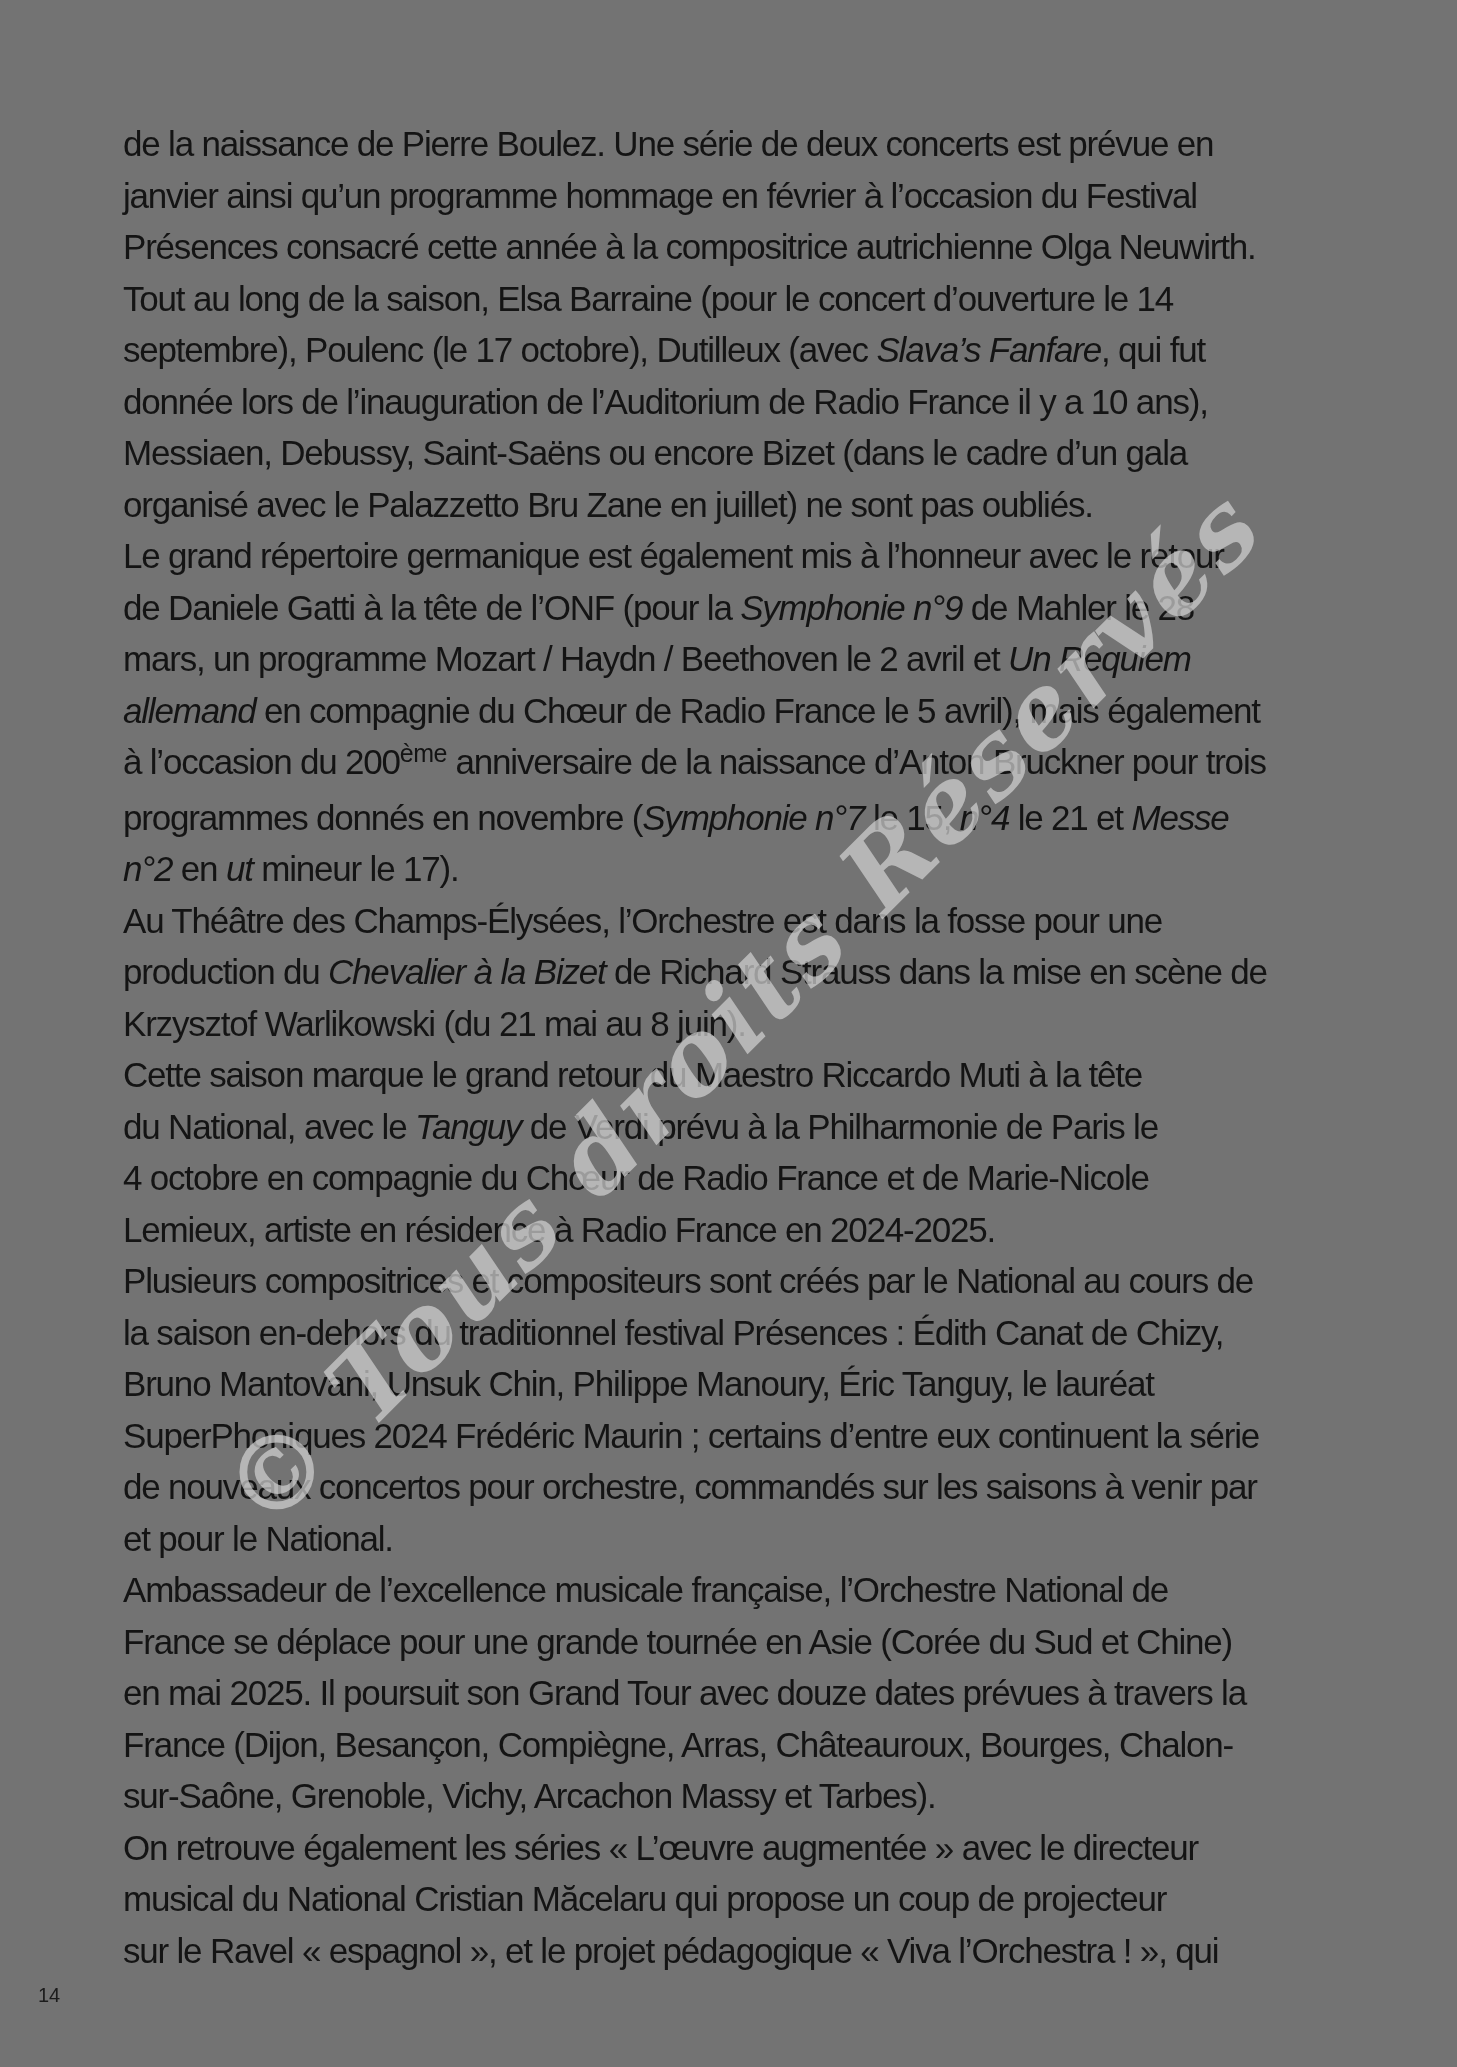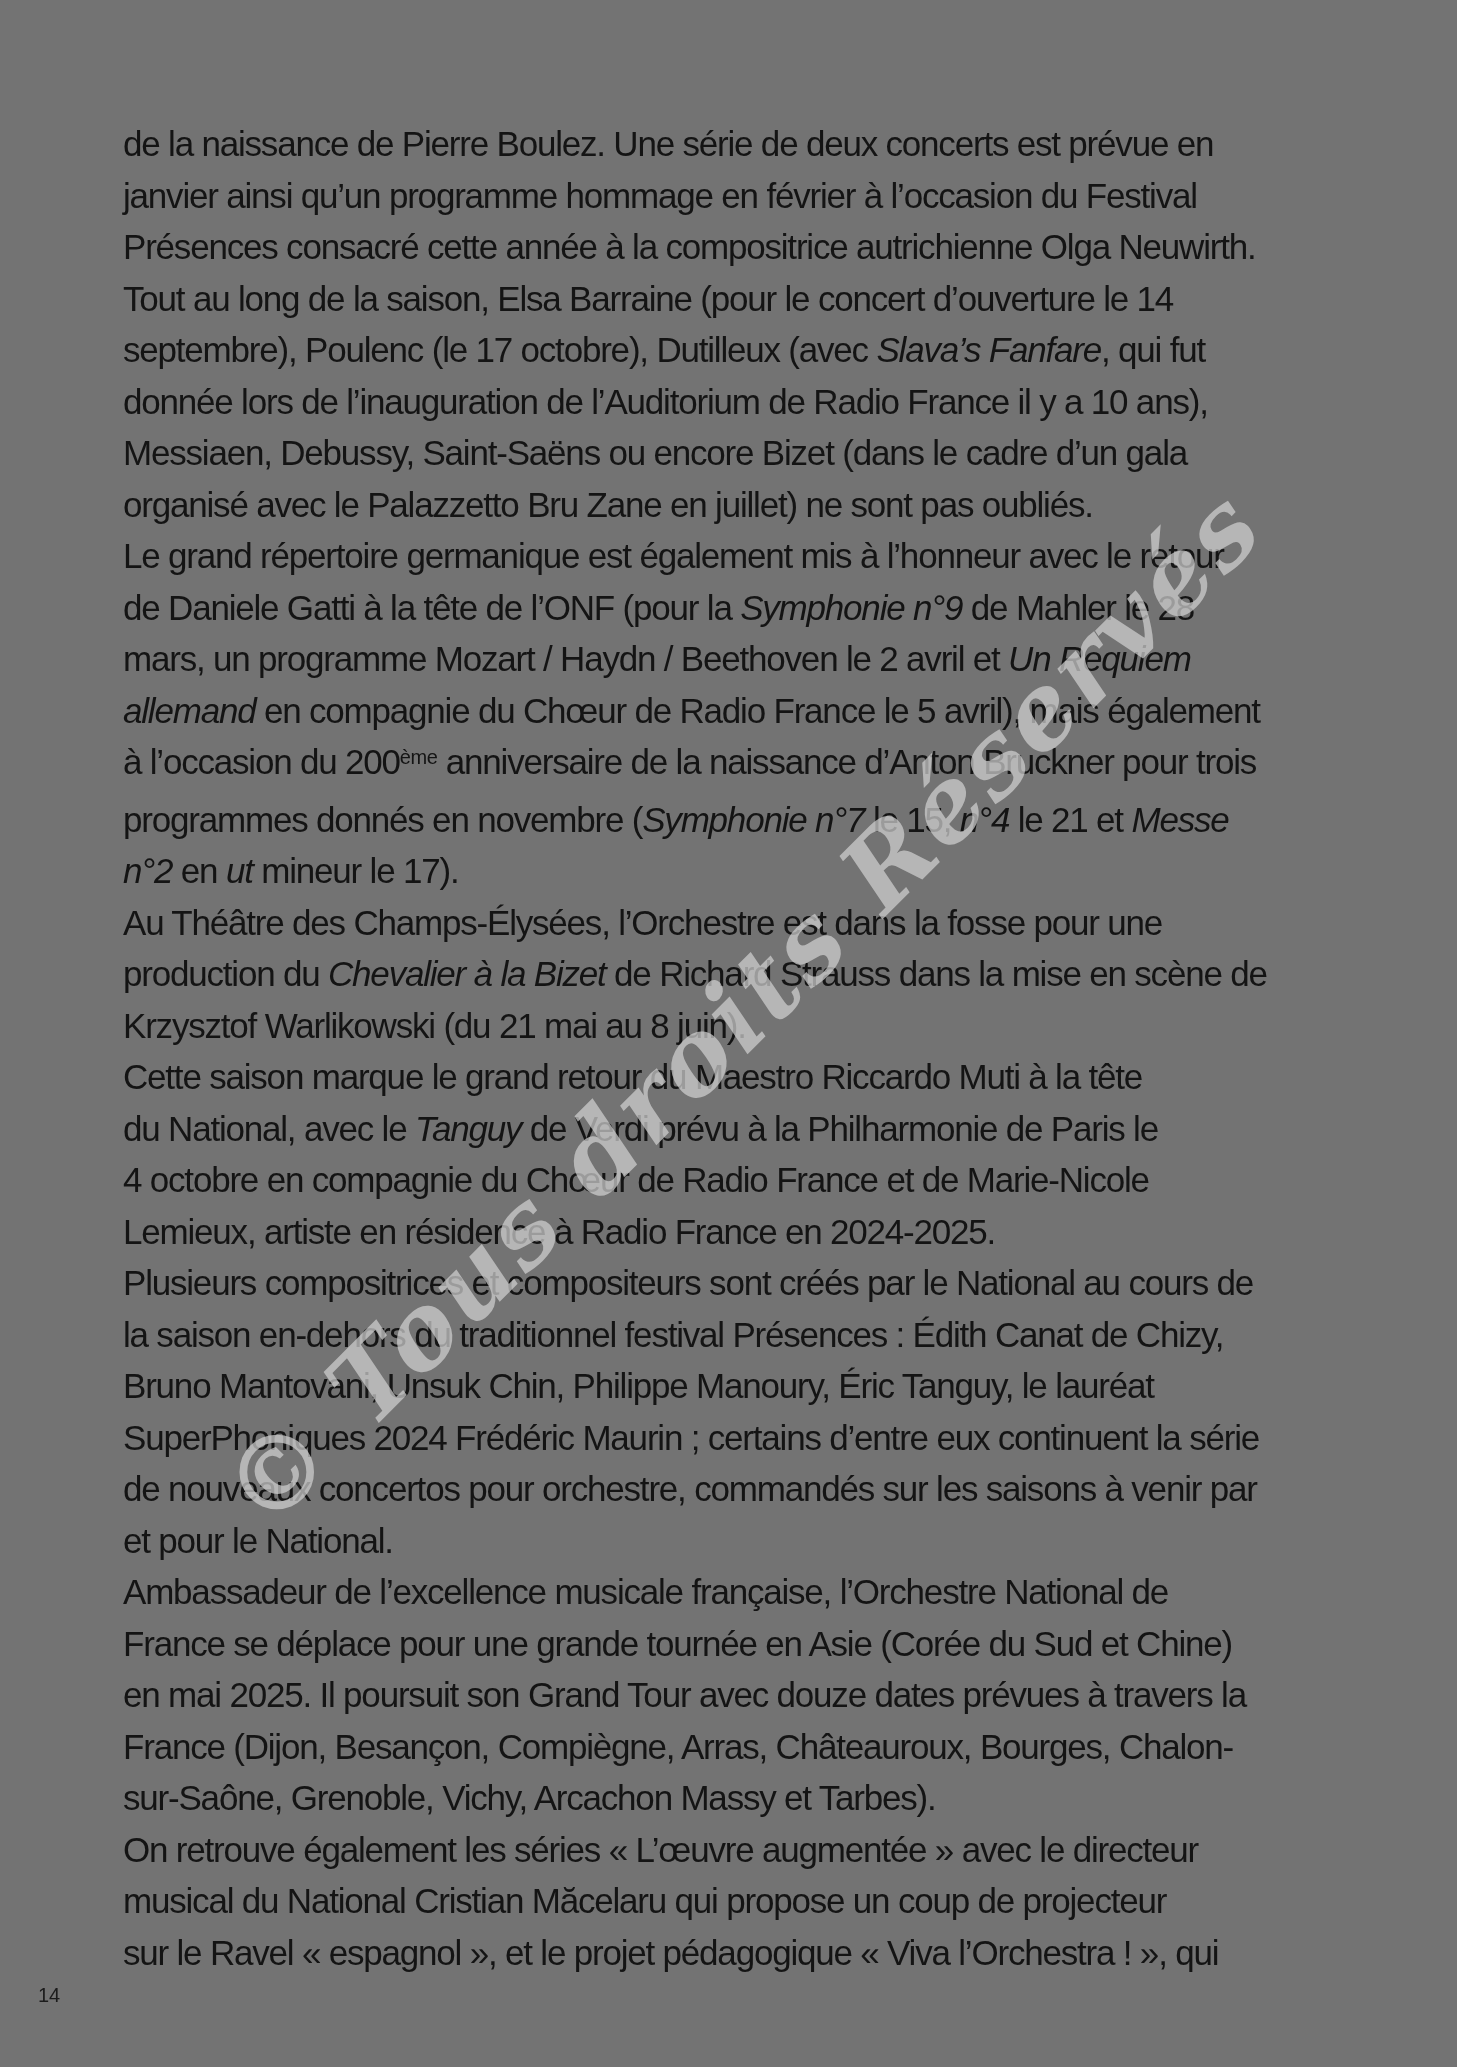--- a/index.html
+++ b/index.html
@@ -26,21 +26,21 @@
     letter-spacing: -1.2px;
     color: #141414;
   }
   .line {
     white-space: nowrap;
   }
   .it {
     font-style: italic;
   }
   .sup {
-    font-size: 20px;
+    font-size: 25px;
     position: relative;
     top: -0.5em;
     letter-spacing: -0.5px;
   }
   .watermark {
     position: absolute;
     left: 742px;
     top: 1008px;
     transform: translate(-50%, -50%) rotate(-45deg);
     font-family: "DejaVu Serif", "Liberation Serif", serif;

